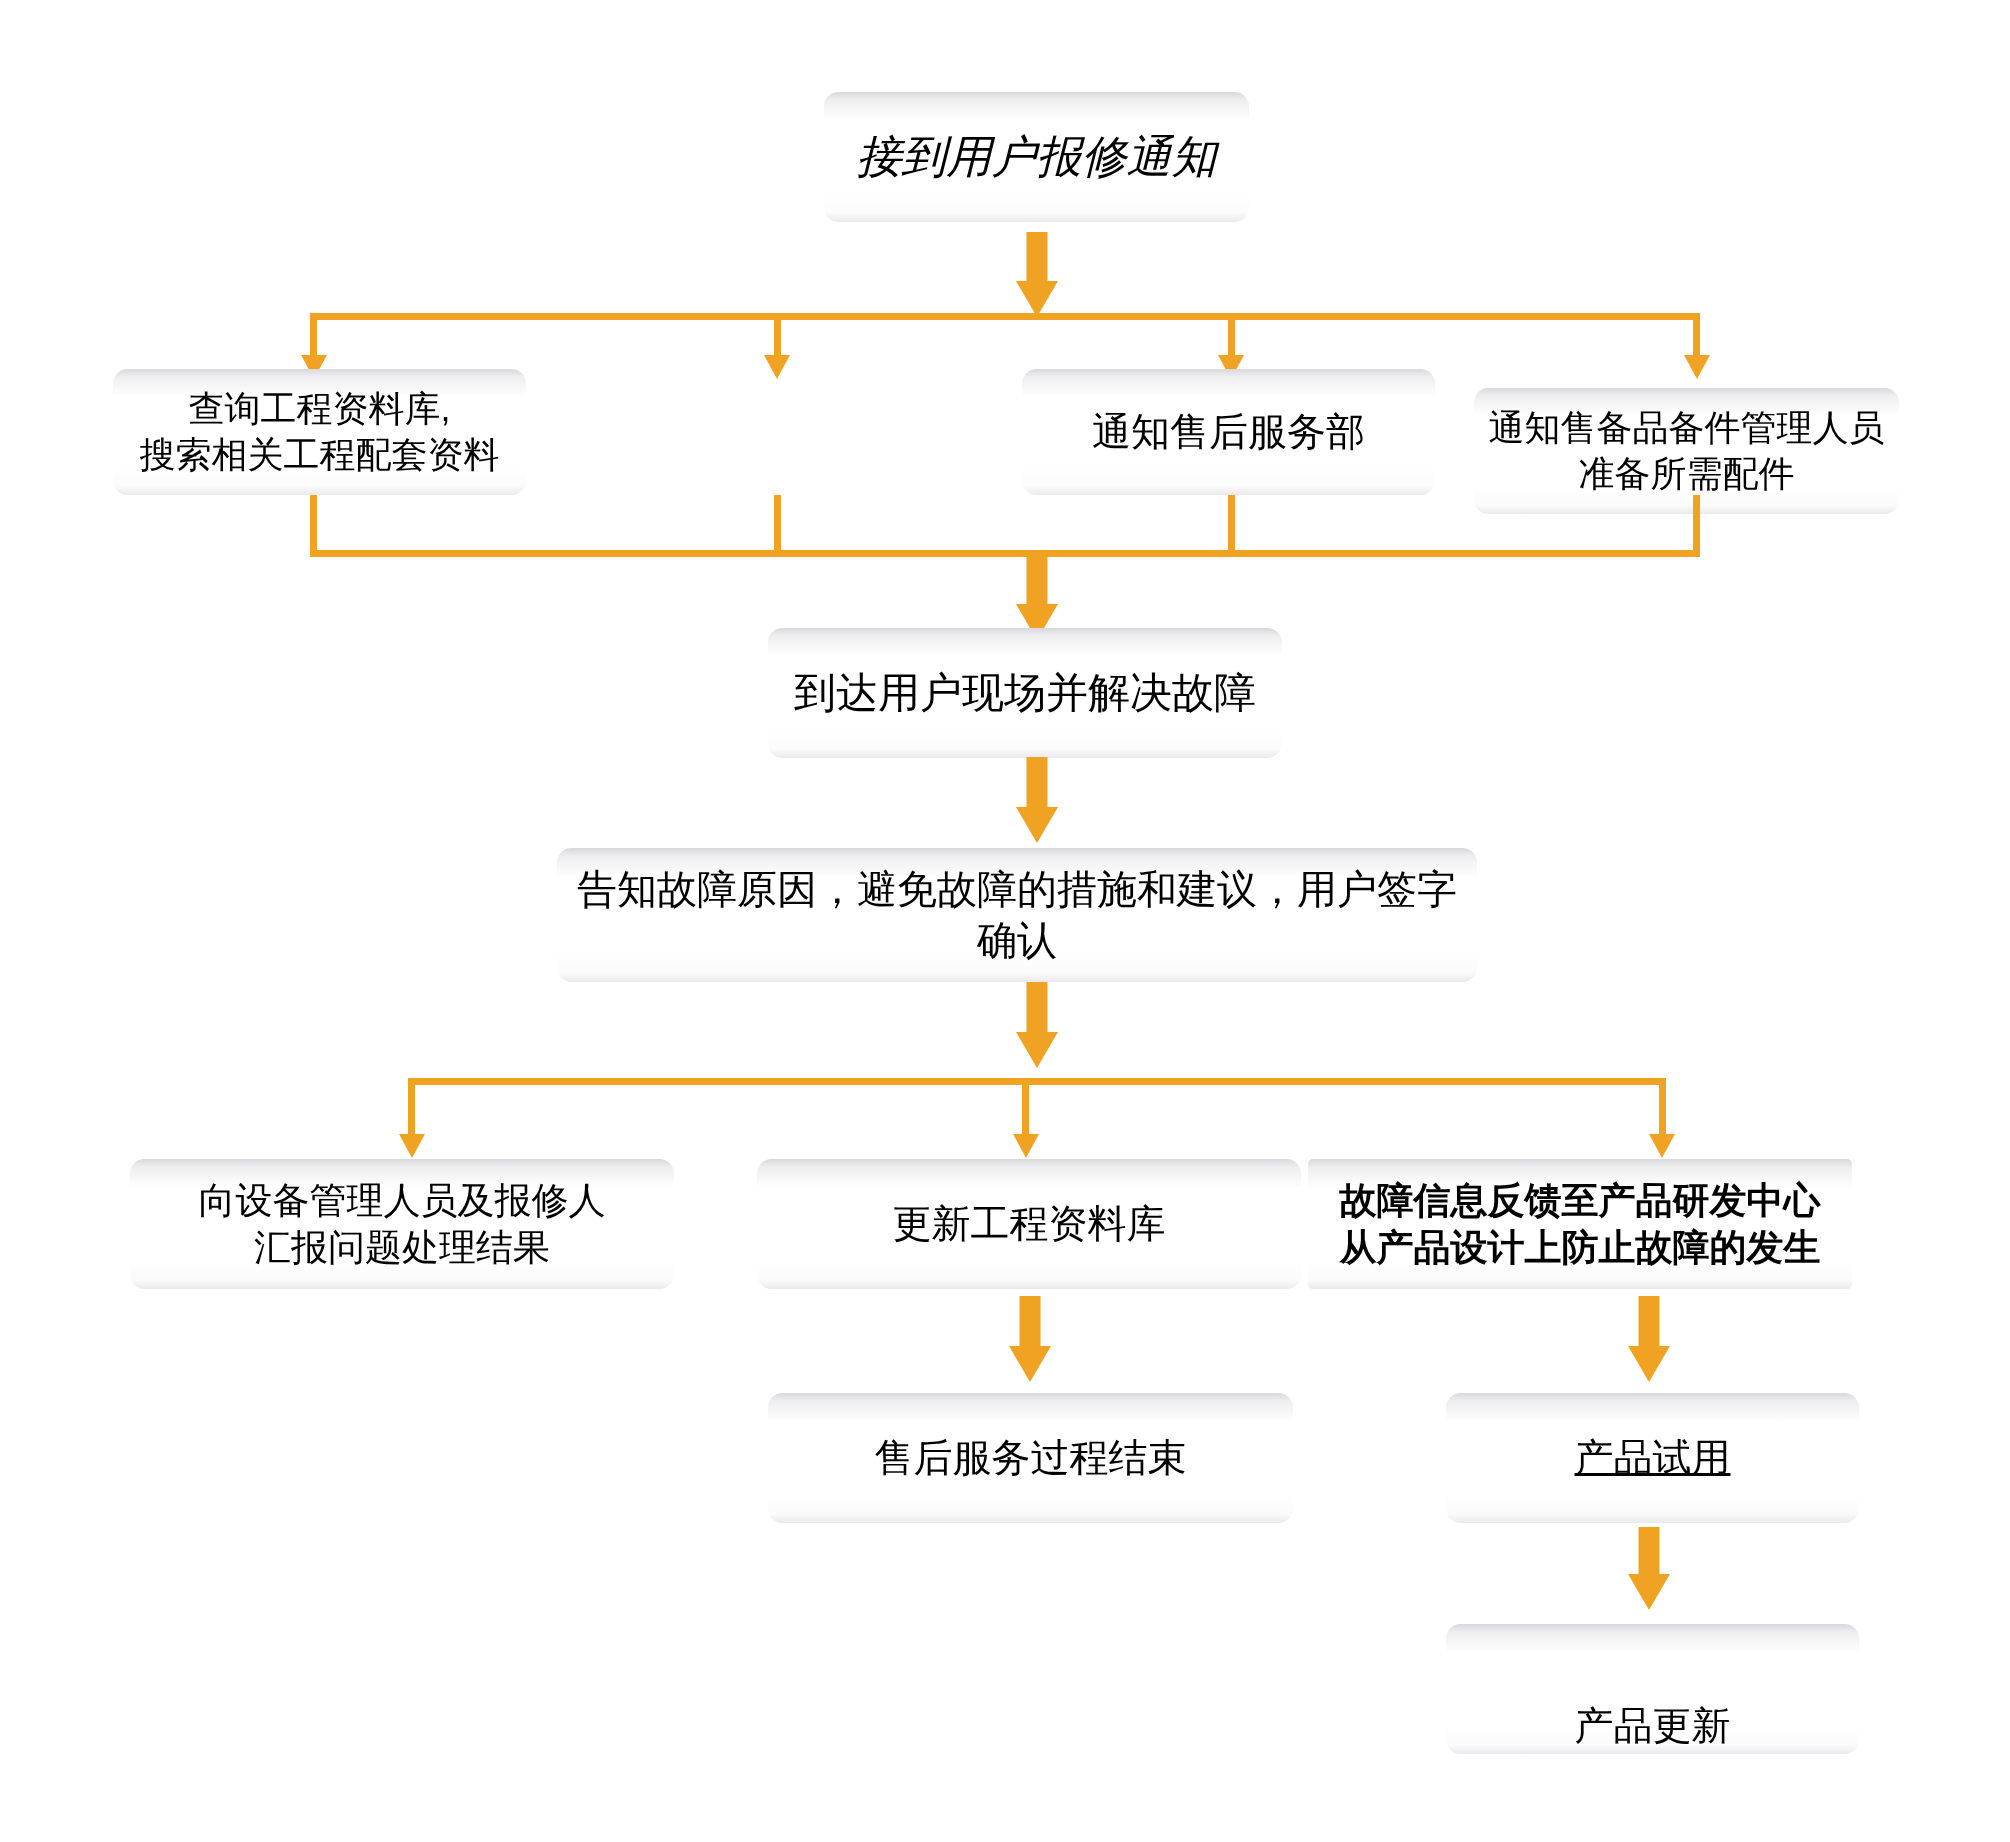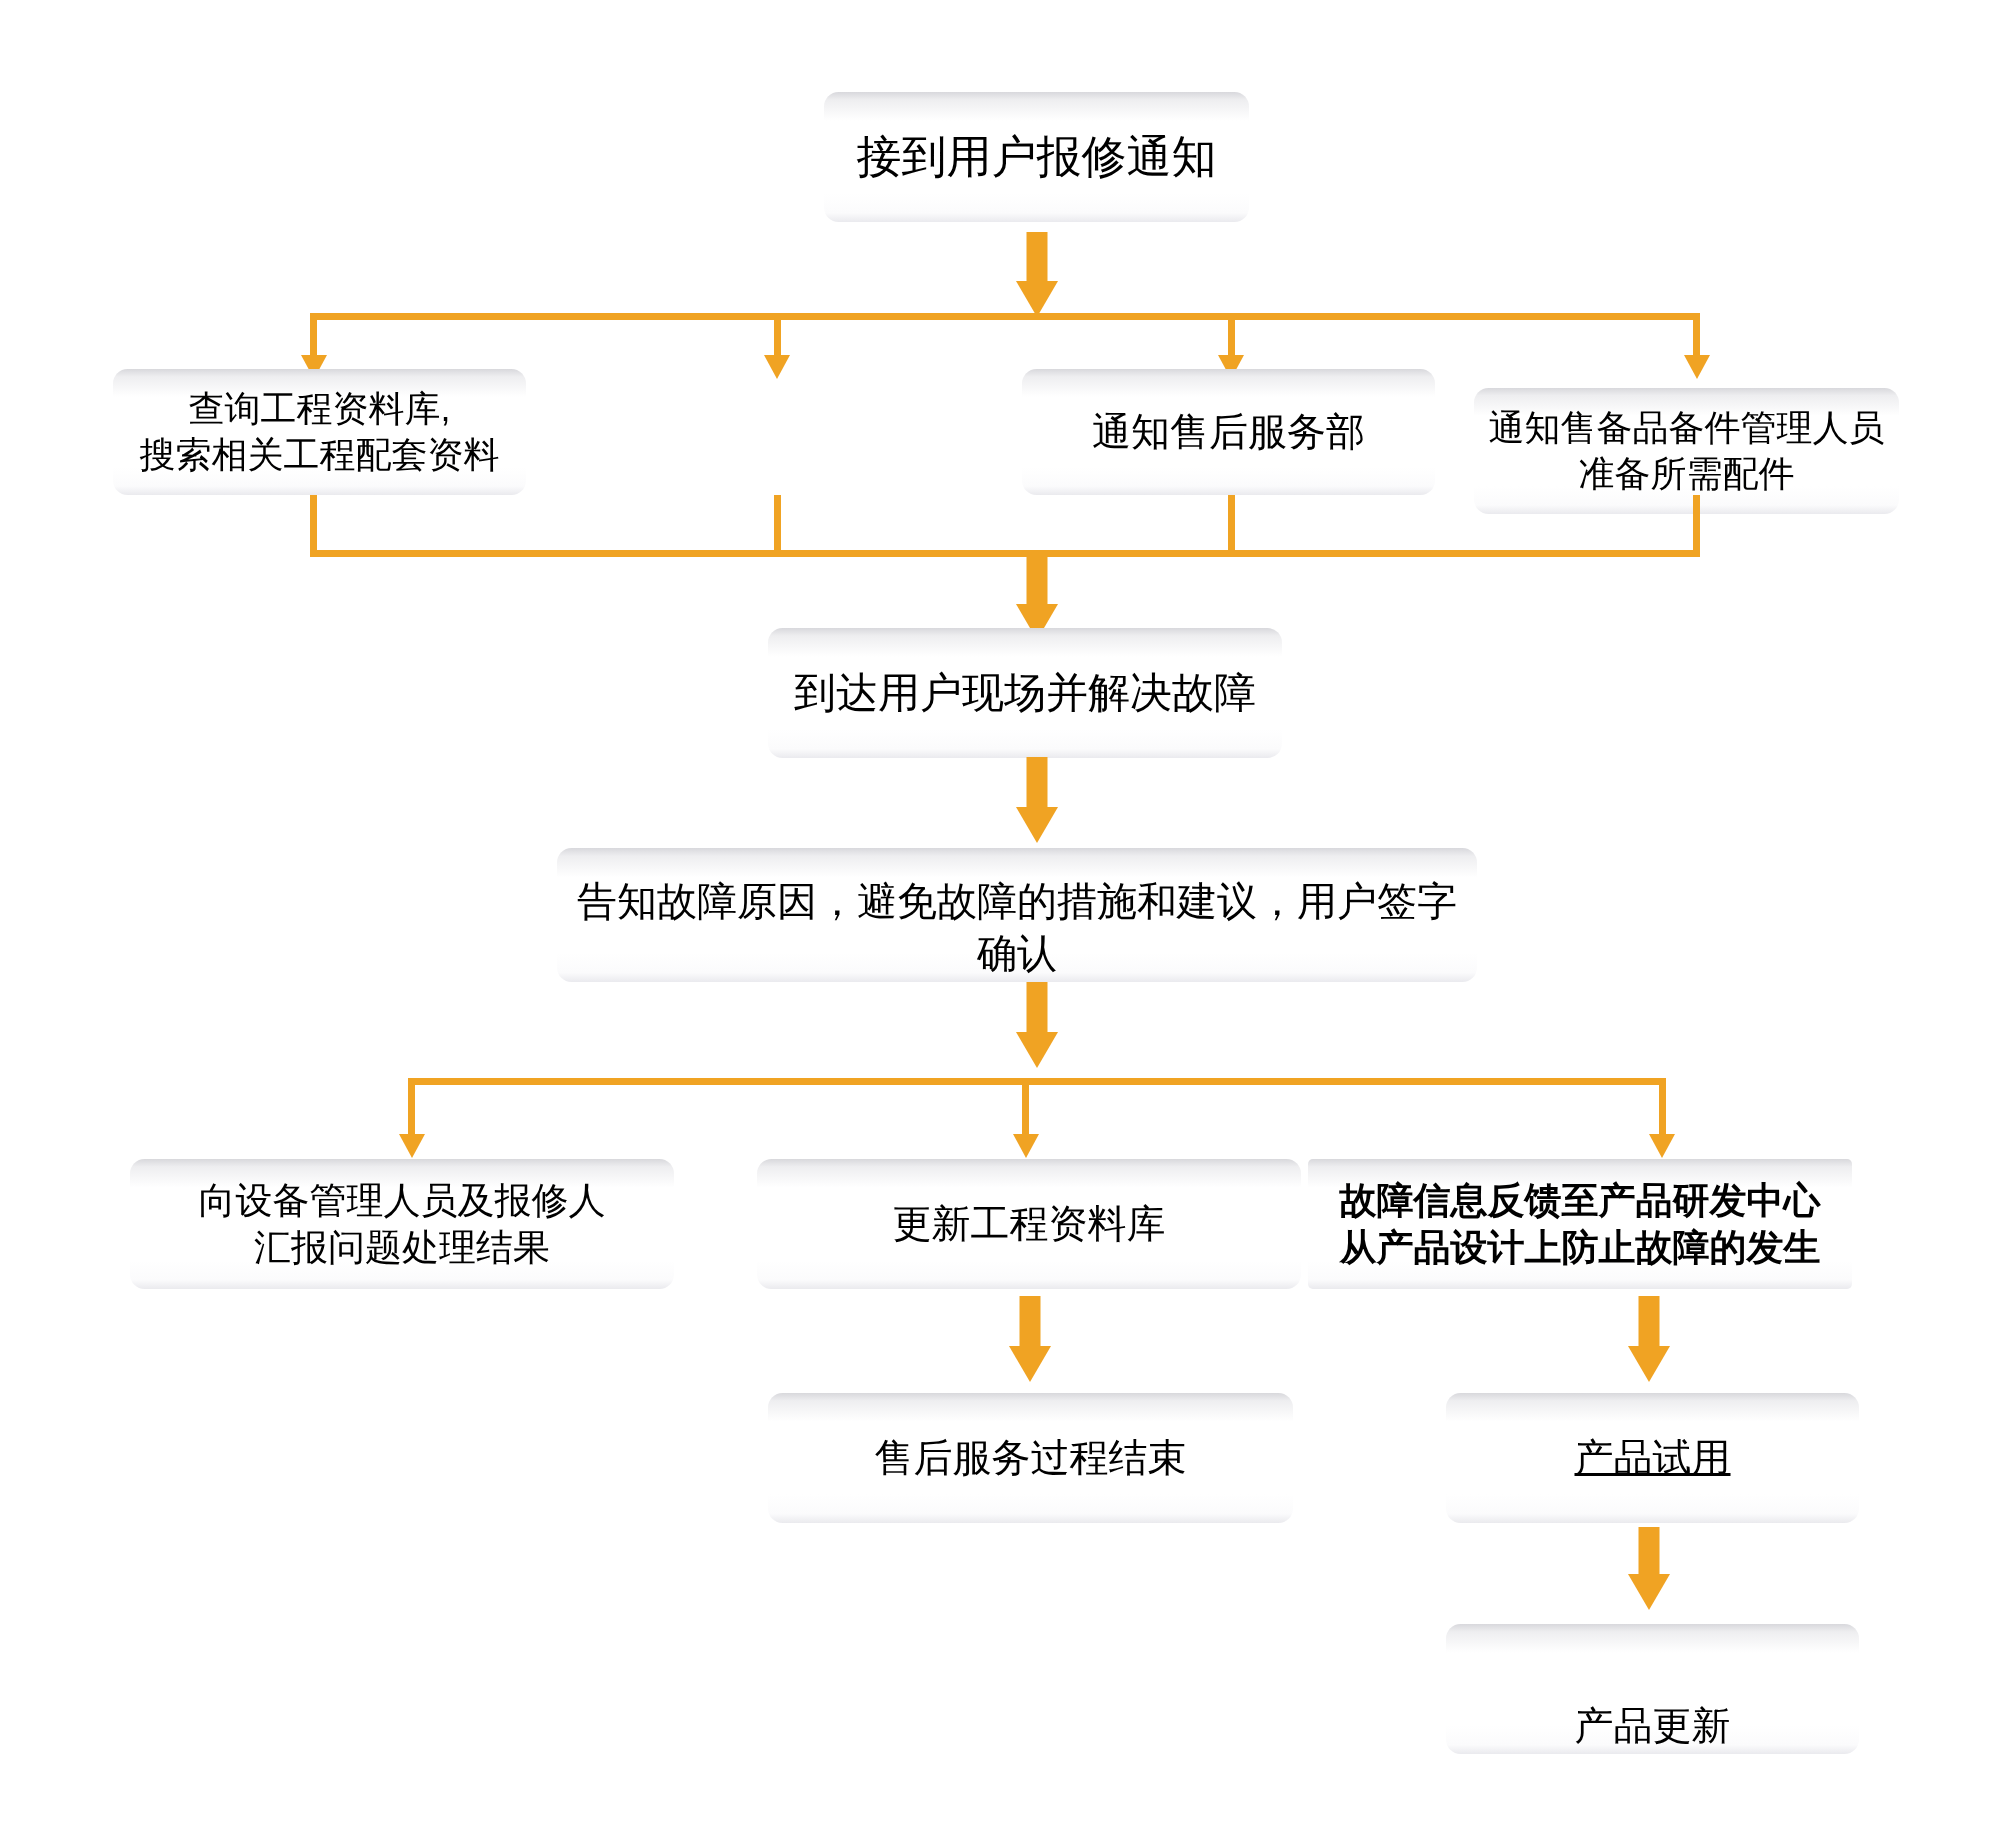--- a/index.html
+++ b/index.html
@@ -79,21 +79,21 @@
     border-left: 21px solid transparent;
     border-right: 21px solid transparent;
     border-top: 36px solid #f0a323;
   }
 </style>
 </head>
 <body>
 
 <div id="canvas">
 
-  <div class="node" style="left:824px; top:92px; width:425px; height:130px; font-size:45px;">
+  <div class="node" style="left:824px; top:92px; width:425px; height:130px; font-size:45px;font-style:italic;">
     <span class="txt">接到用户报修通知</span>
   </div>
 
   <div class="blockarrow" style="left:1016px; top:232px; width:42px; height:84px;">
     <div class="shaft" style="height:49px;"></div>
     <div class="head" style="top:49px;"></div>
   </div>
 
   <div class="hline" style="left:310px; top:313px; width:1389px; height:6.5px;"></div>
 
@@ -137,21 +137,21 @@
 
   <div class="node" style="left:768px; top:628px; width:514px; height:130px; font-size:42px;">
     <span class="txt">到达用户现场并解决故障</span>
   </div>
 
   <div class="blockarrow" style="left:1016px; top:757px; width:42px; height:89px;">
     <div class="shaft" style="height:50px;"></div>
     <div class="head" style="top:50px;"></div>
   </div>
 
-  <div class="node" style="left:557px; top:848px; width:920px; height:134px; font-size:40px;align-items:flex-end;">
+  <div class="node" style="left:557px; top:848px; width:920px; height:134px; font-size:40px;">
     <span class="txt">告知故障原因，避免故障的措施和建议，用户签字确认</span>
   </div>
 
   <div class="blockarrow" style="left:1016px; top:982px; width:42px; height:87px;">
     <div class="shaft" style="height:50px;"></div>
     <div class="head" style="top:50px;"></div>
   </div>
 
   <div class="hline" style="left:408px; top:1078px; width:1257px; height:7.3px;"></div>
 

